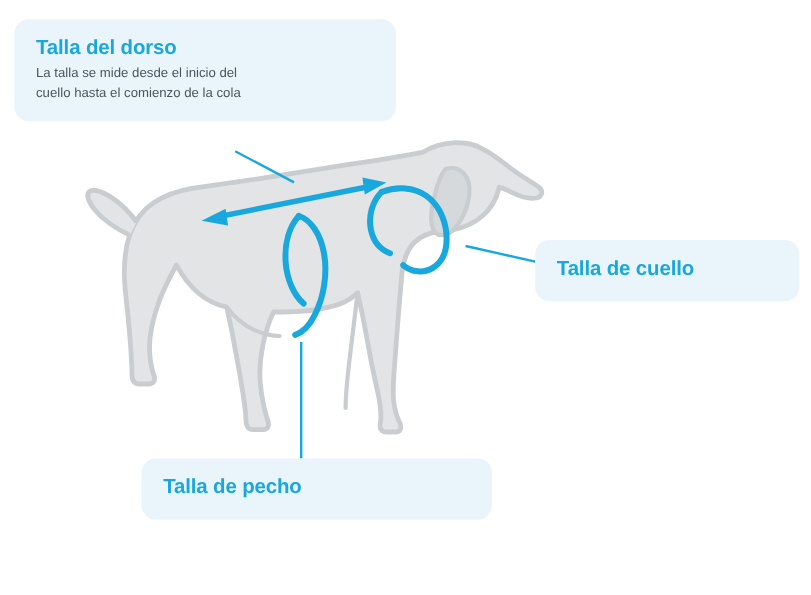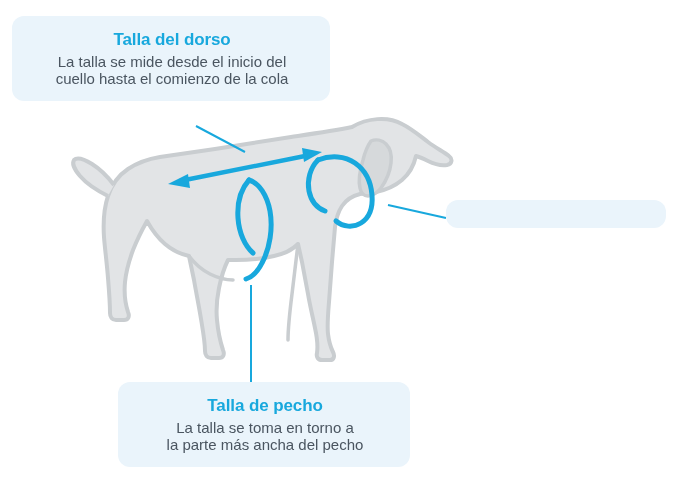--- a/index.html
+++ b/index.html
@@ -18,33 +18,32 @@
     position: absolute;
     left: 0; top: 0;
     width: 676px;
     height: 496px;
   }
   .callout {
     position: absolute;
     background: #eaf4fb;
     border-radius: 12px;
     box-sizing: border-box;
-    text-align: center;
   }
   .callout .title {
     color: #18a8dd;
     font-weight: bold;
     font-size: 17px;
     line-height: 20px;
     margin: 0 0 3px 0;
     letter-spacing: -0.1px;
   }
   .callout .body {
     color: #4a5560;
-    font-size: 15px;
+    font-size: 11px;
     line-height: 17px;
     margin: 0;
     white-space: pre-line;
   }
   #callout-back {
     left: 12px;
     top: 16px;
     width: 318px;
     padding: 14px 16px 14px 18px;
   }
@@ -173,21 +172,20 @@
     <line x1="251" y1="285" x2="251" y2="382" stroke="#18a8dd" stroke-width="2"></line>
   </svg>
 
   <div class="callout" id="callout-back">
     <p class="title">Talla del dorso</p>
     <p class="body">La talla se mide desde el inicio del
 cuello hasta el comienzo de la cola</p>
   </div>
 
   <div class="callout" id="callout-neck">
+    <p class="title">Talla de cuello</p>
   </div>
 
   <div class="callout" id="callout-chest">
     <p class="title">Talla de pecho</p>
-    <p class="body">La talla se toma en torno a
-la parte más ancha del pecho</p>
   </div>
 
 </div>
 
 </body></html>

